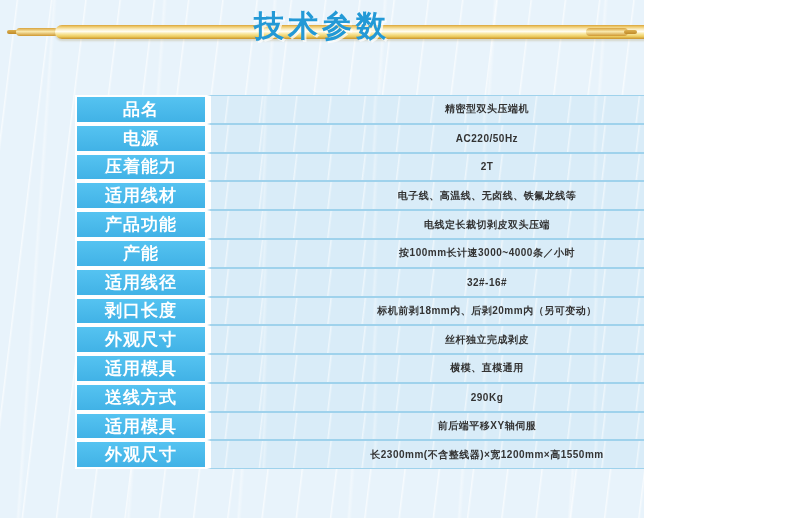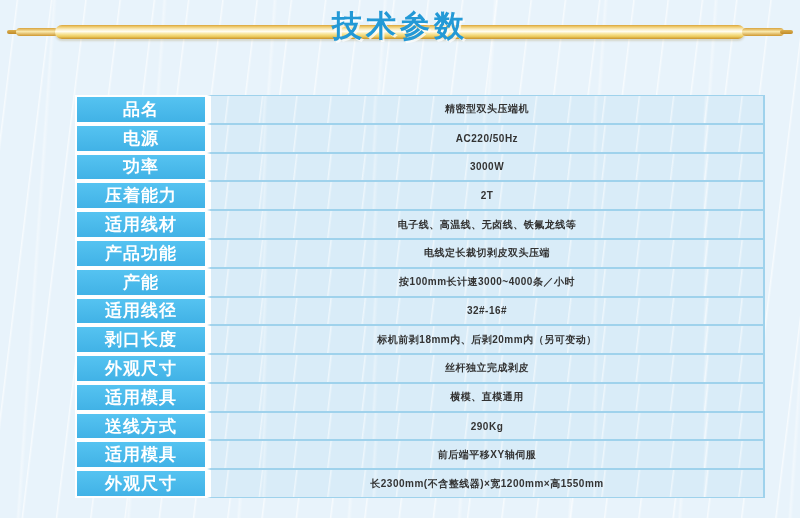--- a/index.html
+++ b/index.html
@@ -1,19 +1,19 @@
 <!DOCTYPE html>
 <html><head>
 <meta charset="utf-8">
 <style>
   html,body{margin:0;padding:0;}
   body{font-family:"Liberation Sans","DejaVu Sans",sans-serif;}
   .page{
     position:relative;
-    width:800px;height:518px;
+    width:644px;height:518px;
     overflow:hidden;
     background-color:#e8f3fb;
     background-image:
       repeating-linear-gradient(97deg, rgba(255,255,255,0) 0px, rgba(255,255,255,0) 16px, rgba(255,255,255,.65) 17px, rgba(255,255,255,0) 19px, rgba(255,255,255,0) 34px),
       repeating-linear-gradient(94deg, rgba(255,255,255,0) 0px, rgba(255,255,255,0) 52px, rgba(255,255,255,.4) 54px, rgba(255,255,255,0) 57px, rgba(255,255,255,0) 110px);
   }
 
   
   .rod-main{
     position:absolute;top:25px;left:55px;width:690px;height:14px;
@@ -84,24 +84,20 @@
 
     <div class="spec-row">
       <div class="spec-label">品名</div>
       <div class="spec-value">精密型双头压端机</div>
     </div>
     <div class="spec-row">
       <div class="spec-label">电源</div>
       <div class="spec-value">AC220/50Hz</div>
     </div>
     <div class="spec-row">
-      <div class="spec-label">功率</div>
-      <div class="spec-value">3000W</div>
-    </div>
-    <div class="spec-row">
       <div class="spec-label">压着能力</div>
       <div class="spec-value">2T</div>
     </div>
     <div class="spec-row">
       <div class="spec-label">适用线材</div>
       <div class="spec-value">电子线、高温线、无卤线、铁氟龙线等</div>
     </div>
     <div class="spec-row">
       <div class="spec-label">产品功能</div>
       <div class="spec-value">电线定长裁切剥皮双头压端</div>

